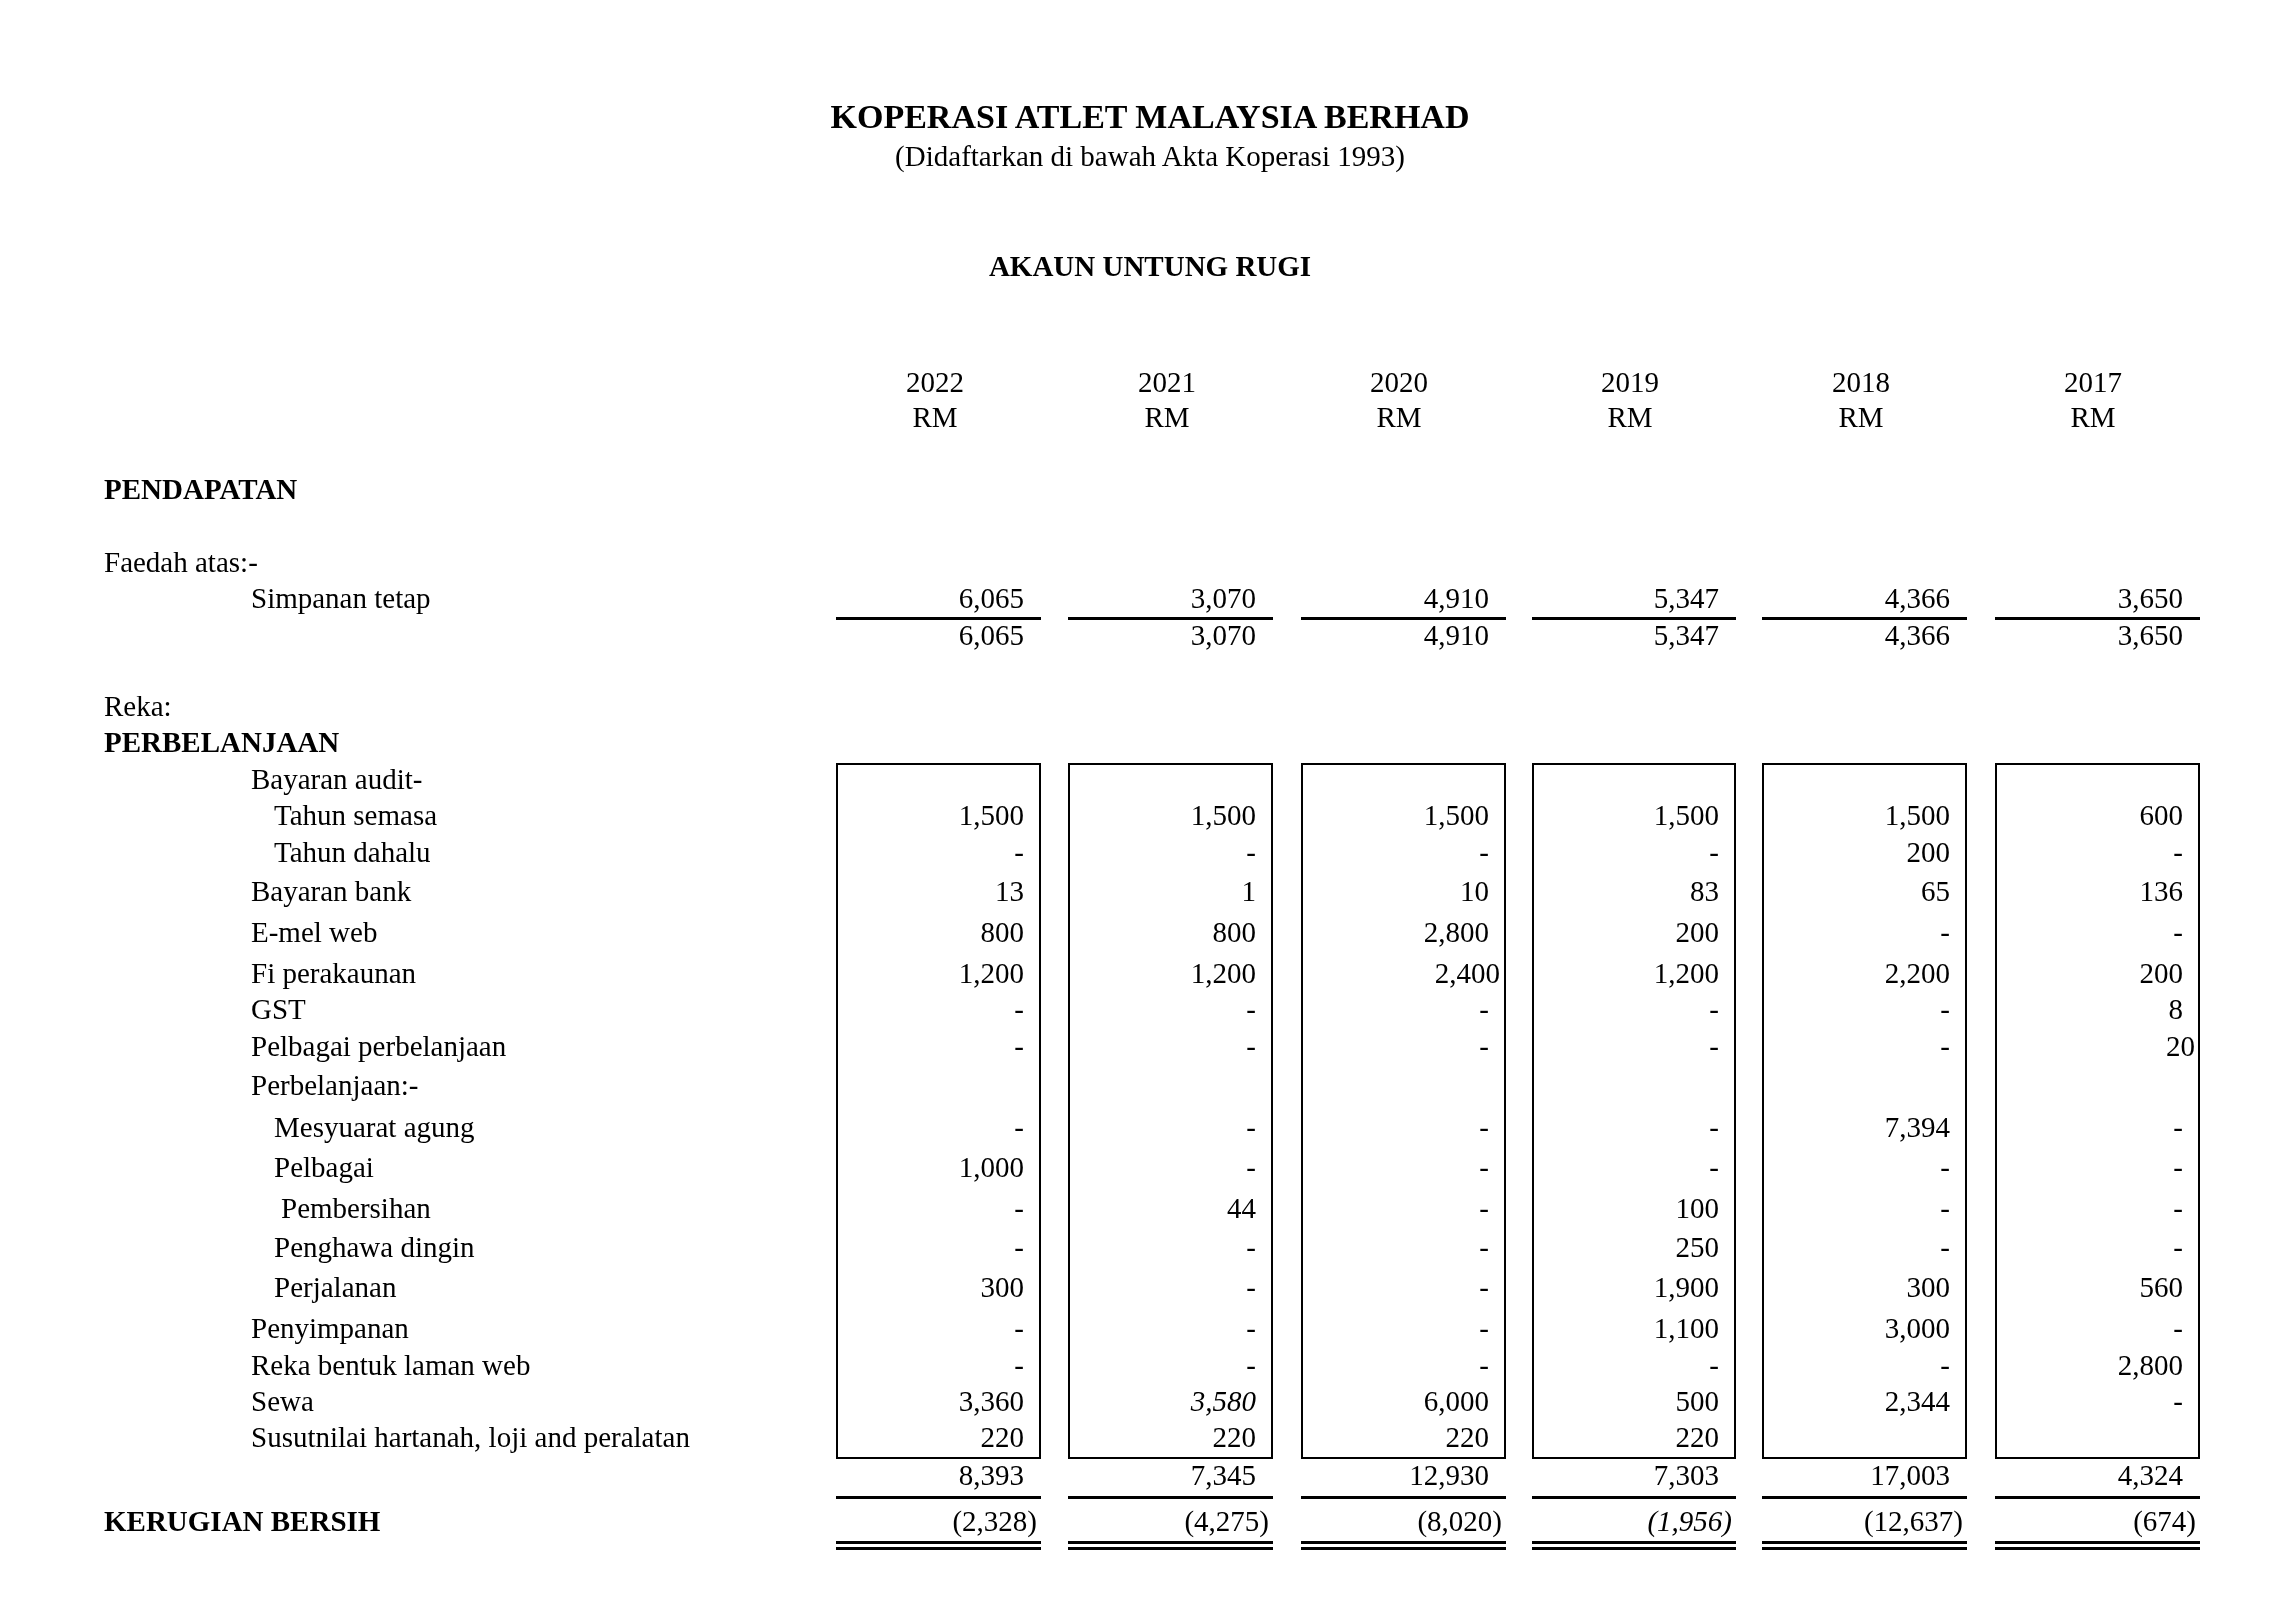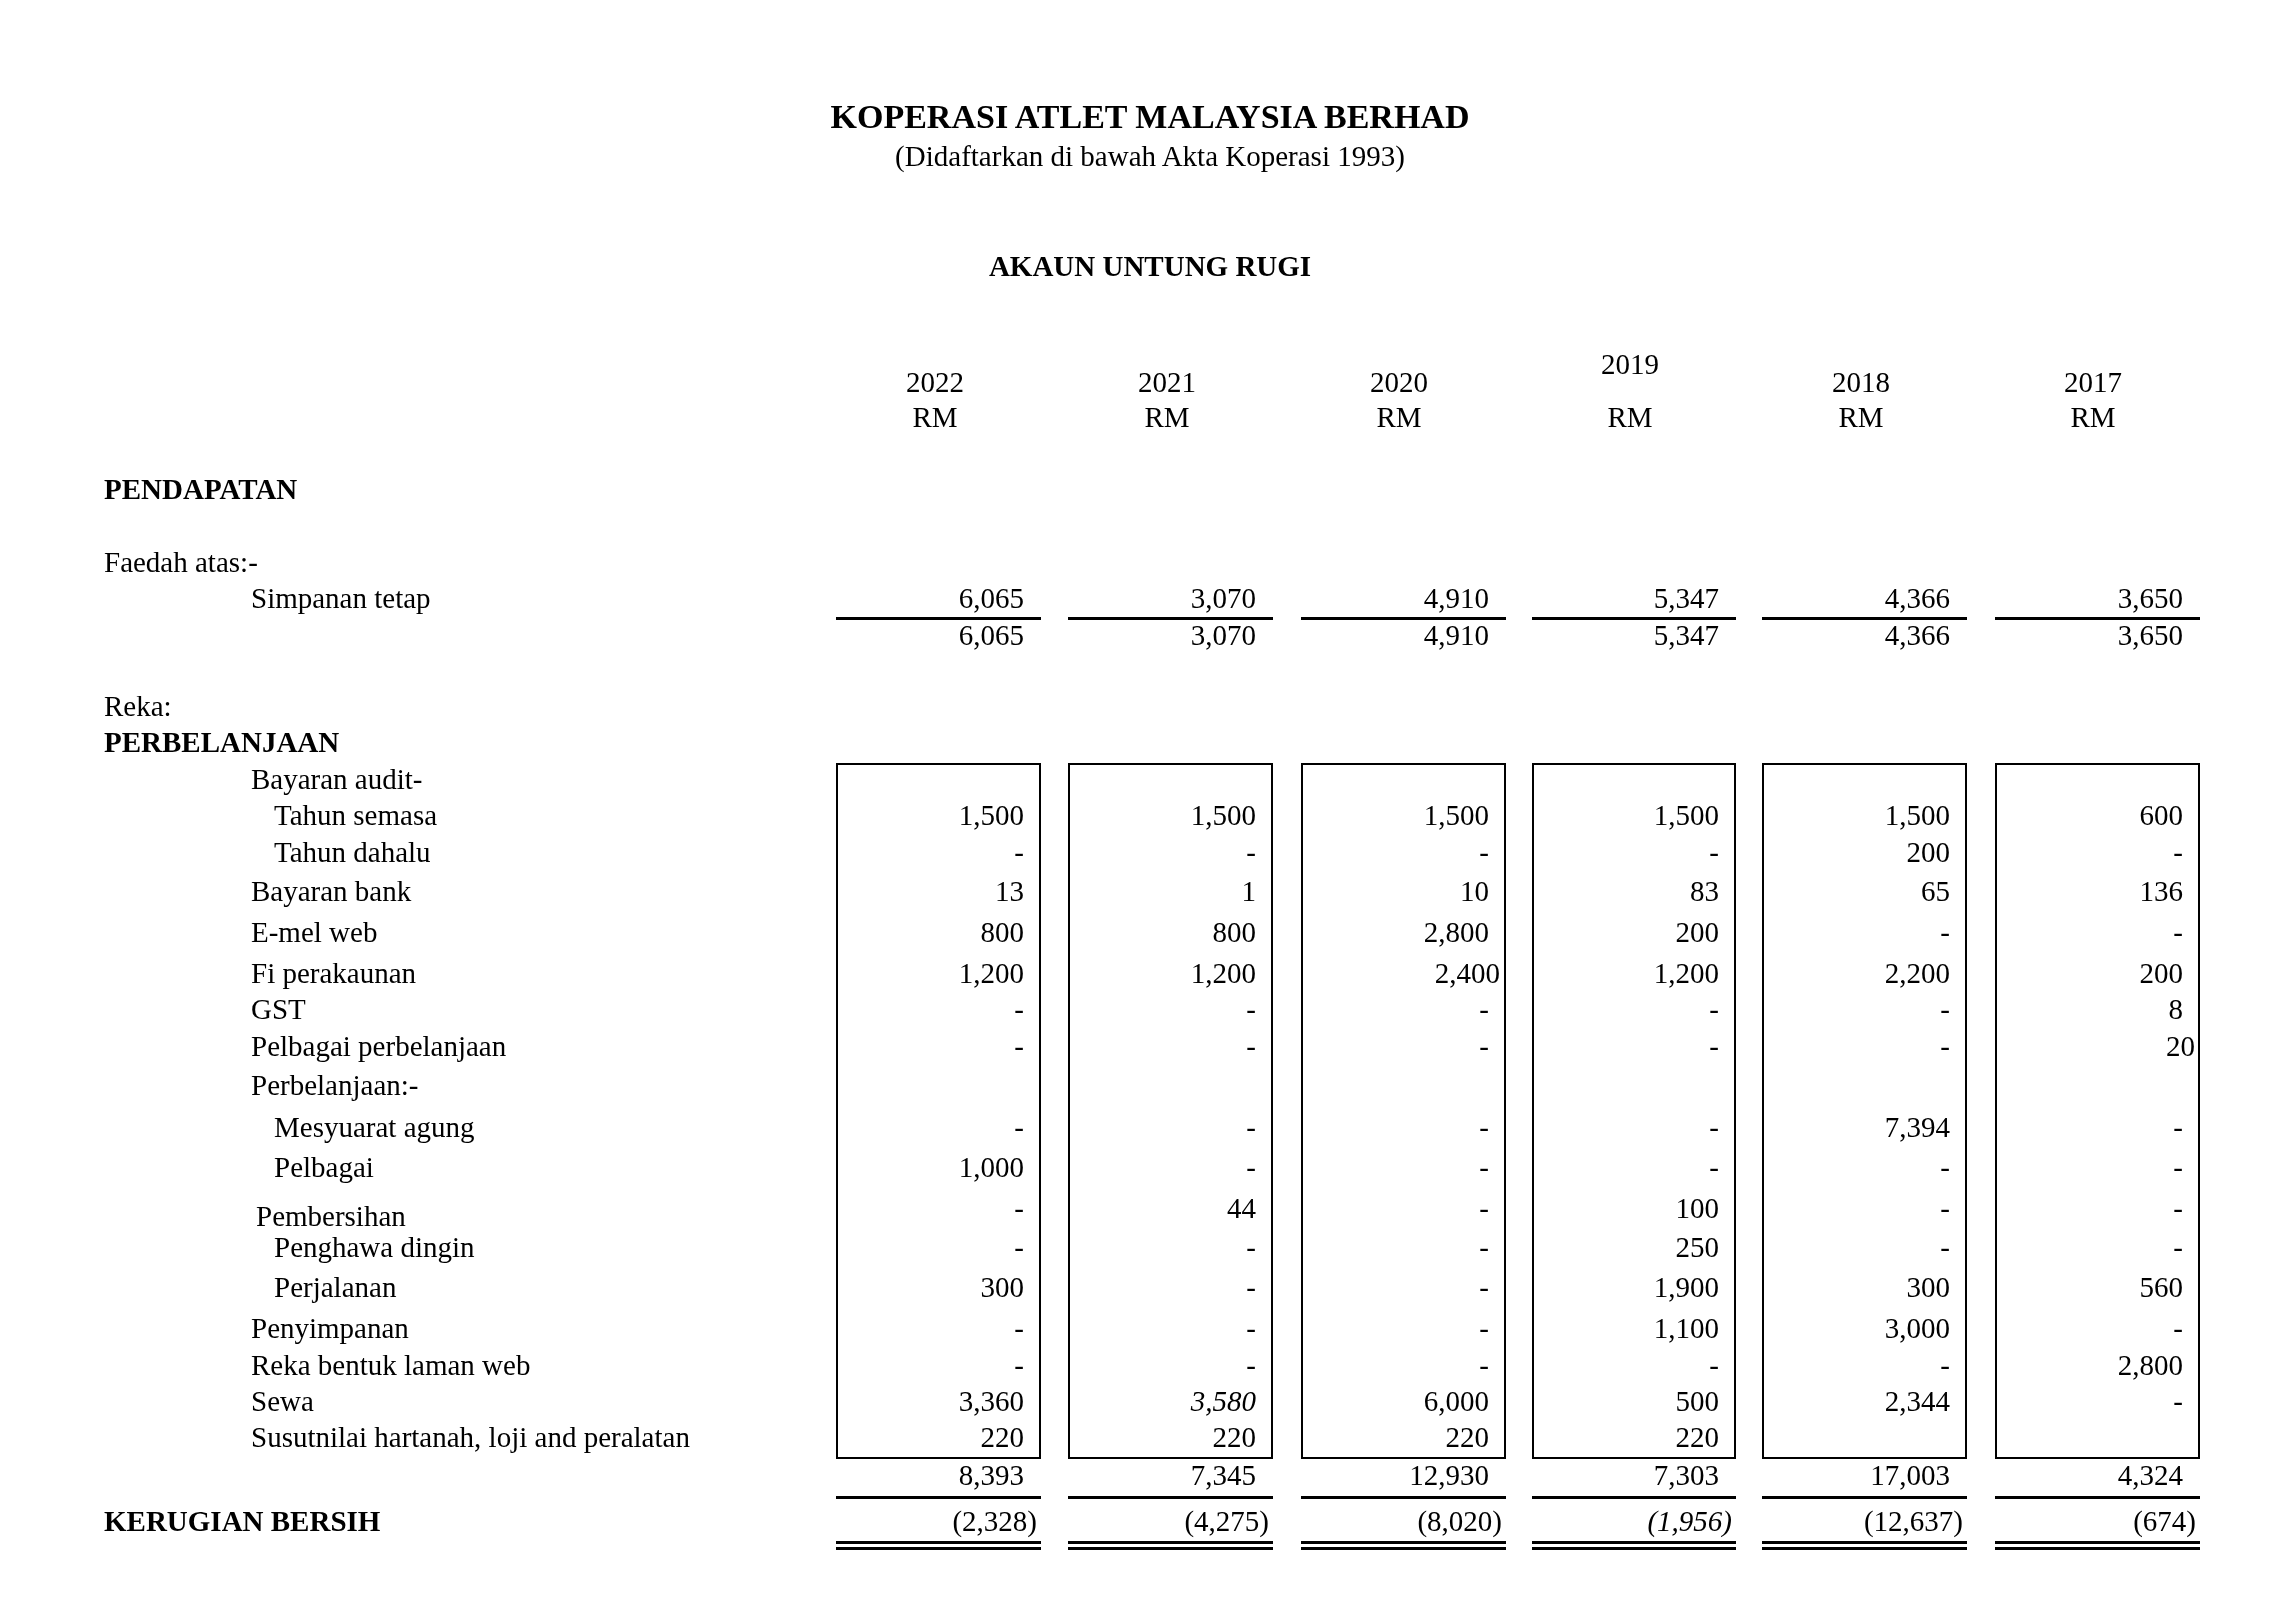--- a/index.html
+++ b/index.html
@@ -23,21 +23,21 @@
 <div class="abs center subtitle" style="left:1150px; top:140px;">(Didaftarkan di bawah Akta Koperasi 1993)</div>
 <div class="abs center heading" style="left:1150px; top:250px;">AKAUN UNTUNG RUGI</div>
 
 <div id="col-headers">
     <div class="abs center txt" style="left:935px; top:365px;">2022</div>
     <div class="abs center txt" style="left:935px; top:400px;">RM</div>
     <div class="abs center txt" style="left:1167px; top:365px;">2021</div>
     <div class="abs center txt" style="left:1167px; top:400px;">RM</div>
     <div class="abs center txt" style="left:1399px; top:365px;">2020</div>
     <div class="abs center txt" style="left:1399px; top:400px;">RM</div>
-    <div class="abs center txt" style="left:1630px; top:347px;">2019</div>
+    <div class="abs center txt" style="left:1630px; top:365px;">2019</div>
     <div class="abs center txt" style="left:1630px; top:400px;">RM</div>
     <div class="abs center txt" style="left:1861px; top:365px;">2018</div>
     <div class="abs center txt" style="left:1861px; top:400px;">RM</div>
     <div class="abs center txt" style="left:2093px; top:365px;">2017</div>
     <div class="abs center txt" style="left:2093px; top:400px;">RM</div>
   </div>
 
 <div class="abs txt bold" style="left:104px; top:472px;">PENDAPATAN</div>
 <div class="abs txt" style="left:104px; top:545px;">Faedah atas:-</div>
 <div class="abs txt" style="left:251px; top:581px;">Simpanan tetap</div>
@@ -143,21 +143,21 @@
     <div class="num" style="left:1532px; width:187px; top:1110px;">-</div>
     <div class="num" style="left:1762px; width:188px; top:1110px;">7,394</div>
     <div class="num" style="left:1995px; width:188px; top:1110px;">-</div>
     <div class="abs txt" style="left:274px; top:1150px;">Pelbagai</div>
     <div class="num" style="left:836px; width:188px; top:1150px;">1,000</div>
     <div class="num" style="left:1068px; width:188px; top:1150px;">-</div>
     <div class="num" style="left:1301px; width:188px; top:1150px;">-</div>
     <div class="num" style="left:1532px; width:187px; top:1150px;">-</div>
     <div class="num" style="left:1762px; width:188px; top:1150px;">-</div>
     <div class="num" style="left:1995px; width:188px; top:1150px;">-</div>
-    <div class="abs txt" style="left:256px; top:1191px;margin-top:8px;">Pembersihan</div>
+    <div class="abs txt" style="left:281px; top:1191px;">Pembersihan</div>
     <div class="num" style="left:836px; width:188px; top:1191px;">-</div>
     <div class="num" style="left:1068px; width:188px; top:1191px;">44</div>
     <div class="num" style="left:1301px; width:188px; top:1191px;">-</div>
     <div class="num" style="left:1532px; width:187px; top:1191px;">100</div>
     <div class="num" style="left:1762px; width:188px; top:1191px;">-</div>
     <div class="num" style="left:1995px; width:188px; top:1191px;">-</div>
     <div class="abs txt" style="left:274px; top:1230px;">Penghawa dingin</div>
     <div class="num" style="left:836px; width:188px; top:1230px;">-</div>
     <div class="num" style="left:1068px; width:188px; top:1230px;">-</div>
     <div class="num" style="left:1301px; width:188px; top:1230px;">-</div>

